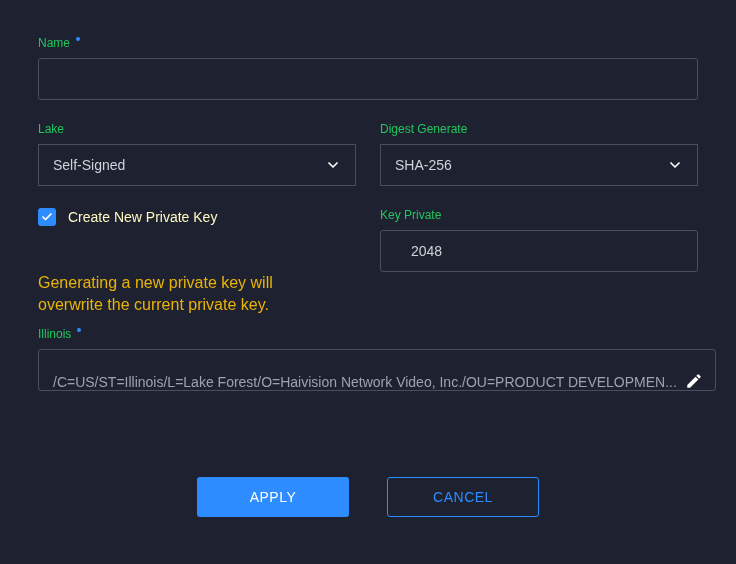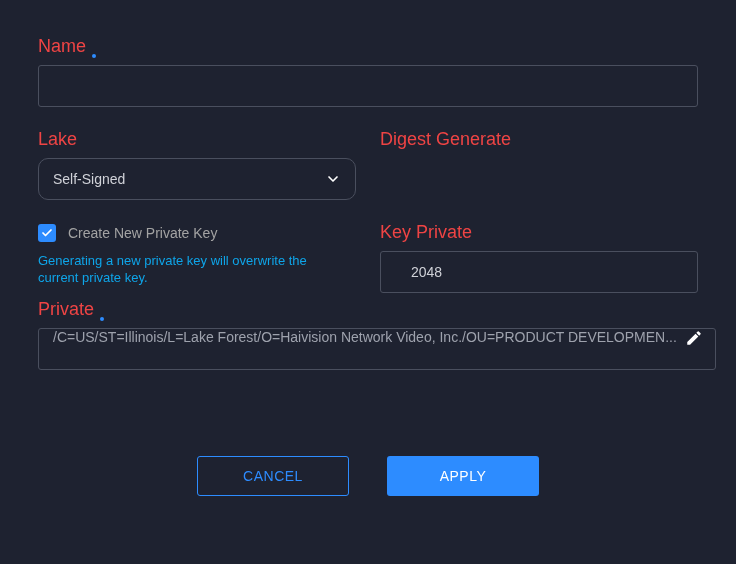--- a/index.html
+++ b/index.html
@@ -25,25 +25,25 @@
     display: flex;
     gap: 24px;
     margin-bottom: 22px;
   }
   .col {
     flex: 1;
     display: flex;
     flex-direction: column;
   }
   .field-label {
-    font-size: 18px;
-    color: #ef4444;
+    font-size: 12px;
+    color: #22c55e;
     margin-bottom: 8px;
     display: flex;
-    align-items: flex-end;
+    align-items: flex-start;
   }
   .req-dot {
     width: 4px;
     height: 4px;
     background: #2d8cff;
     border-radius: 50%;
     margin-left: 6px;
     display: inline-block;
     position: relative;
     top: 1px;
@@ -54,21 +54,21 @@
     border-radius: 3px;
     height: 42px;
     padding: 0 30px;
     color: #d0d2d8;
     font-size: 14px;
     outline: none;
   }
   .select {
     background: transparent;
     border: 1px solid #4a4f5e;
-    border-radius: 10px;
+    border-radius: 0;
     height: 42px;
     padding: 0 14px;
     color: #d0d2d8;
     font-size: 14px;
     display: flex;
     align-items: center;
     justify-content: space-between;
     cursor: pointer;
   }
   .chevron {
@@ -89,39 +89,40 @@
     border-radius: 3px;
     display: flex;
     align-items: center;
     justify-content: center;
     margin-right: 12px;
     flex-shrink: 0;
     cursor: pointer;
   }
   .checkbox svg { width: 12px; height: 12px; }
   .checkbox-label {
-    color: #a3a3a3;
+    color: #fef9c3;
     font-size: 14px;
   }
   .warning {
-    color: #0ea5e9;
-    font-size: 13px;
+    color: #eab308;
+    font-size: 16px;
     line-height: 1.35;
     max-width: 300px;
     margin-bottom: 6px;
+    margin-top: 36px;
   }
   .subject-row { margin-top: 0px; }
   .subject-field {
     background: transparent;
     border: 1px solid #4a4f5e;
     border-radius: 3px;
     height: 42px;
     padding: 0 12px 0 14px;
     display: flex;
-    align-items: flex-start;
+    align-items: flex-end;
     gap: 8px;
   }
   .subject-text {
     color: #9ea2ad;
     font-size: 14px;
     white-space: nowrap;
     overflow: hidden;
     text-overflow: ellipsis;
     flex: 1;
   }
@@ -184,20 +185,28 @@
         <span>Self-Signed</span>
         <span class="chevron">
           <svg viewBox="0 0 24 24" fill="none" stroke="#ffffff" stroke-width="2.5" stroke-linecap="round" stroke-linejoin="round">
               <polyline points="6 9 12 15 18 9"></polyline>
             </svg>
         </span>
       </div>
     </div>
     <div class="col">
       <div class="field-label">Digest Generate</div>
+      <div class="select">
+        <span>SHA-256</span>
+        <span class="chevron">
+          <svg viewBox="0 0 24 24" fill="none" stroke="#ffffff" stroke-width="2.5" stroke-linecap="round" stroke-linejoin="round">
+              <polyline points="6 9 12 15 18 9"></polyline>
+            </svg>
+        </span>
+      </div>
     </div>
   </div>
 
   <div class="row" style="margin-bottom:6px;">
     <div class="col" style="justify-content:flex-end;">
       <div class="checkbox-row">
         <div class="checkbox">
           <svg viewBox="0 0 24 24" fill="none" stroke="#ffffff" stroke-width="3.5" stroke-linecap="round" stroke-linejoin="round">
               <polyline points="20 6 9 17 4 12"></polyline>
             </svg>
@@ -208,32 +217,32 @@
     </div>
     <div class="col">
       <div class="field-label">Key Private</div>
       <input class="text-input" type="text" value="2048" style="">
     </div>
   </div>
 
   <div class="row subject-row">
     <div class="col">
       <div class="field-label">
-        <span>Private</span>
+        <span>Illinois</span>
         <span class="req-dot"></span>
       </div>
       <div class="subject-field">
         <span class="subject-text">/C=US/ST=Illinois/L=Lake Forest/O=Haivision Network Video, Inc./OU=PRODUCT DEVELOPMEN...</span>
         <span class="edit-icon">
           <svg viewBox="0 0 24 24" fill="#ffffff">
               <path d="M3 17.25V21h3.75L17.81 9.94l-3.75-3.75L3 17.25zM20.71 7.04a1 1 0 0 0 0-1.41l-2.34-2.34a1 1 0 0 0-1.41 0l-1.83 1.83 3.75 3.75 1.83-1.83z"></path>
             </svg>
         </span>
       </div>
     </div>
   </div>
 
   <div class="buttons">
+    <button class="btn btn-apply">APPLY</button>
     <button class="btn btn-cancel">CANCEL</button>
-    <button class="btn btn-apply">APPLY</button>
   </div>
 
 </div>
 
 </body></html>

